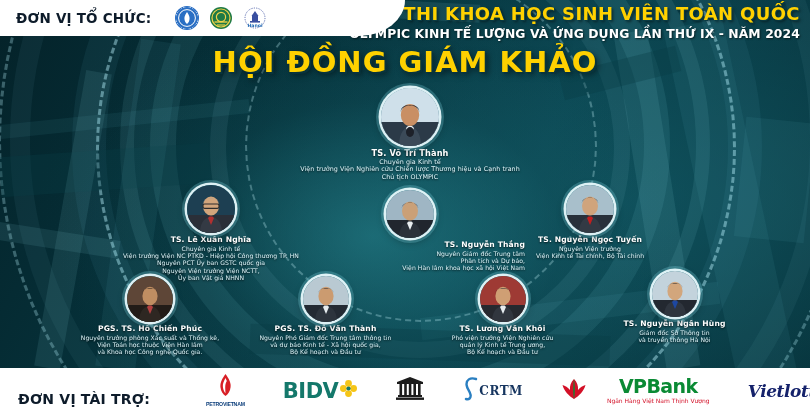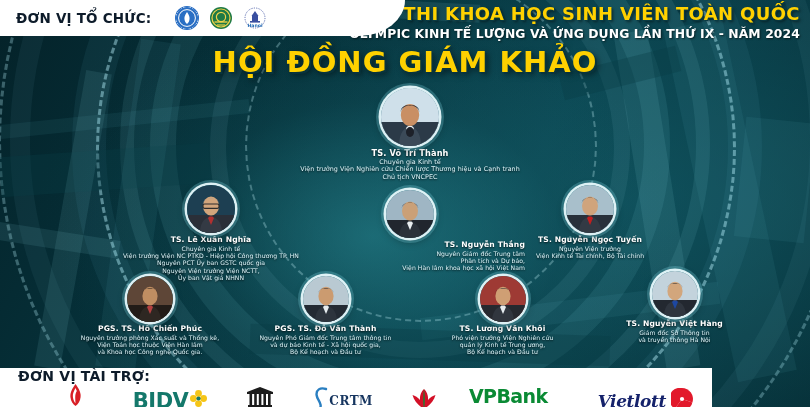--- a/index.html
+++ b/index.html
@@ -92,23 +92,23 @@
   .cap .rl{
     font-family:"DejaVu Sans", sans-serif;
     color:#dff6fb; font-size:6.1px; letter-spacing:.05px;
     text-shadow:0 1px 2px rgba(0,0,0,.75);
     white-space:nowrap;
   }
   .judge.big .cap .nm{font-size:8.2px;}
   .judge.big .cap .rl{font-size:6.4px;}
   
   .botbar{
-    position:absolute; left:0; bottom:0; width:712px; height:39px;
+    position:absolute; left:0; bottom:0; width:810px; height:39px;
     background:#ffffff; z-index:20;
-    display:flex; align-items:flex-start;flex-direction:column;
+    display:flex; align-items:flex-end;
   }
   .botbar .label{
     font-weight:bold; font-size:14px; color:#0d1b2a; margin-left:18px;
     font-family:"DejaVu Sans", sans-serif; letter-spacing:.2px;
     white-space:nowrap;
   }
   .sponsors{
     display:flex; align-items:center; gap:38px; margin-left:56px;
   }
   .sp{display:flex; align-items:center; justify-content:center;}
@@ -200,21 +200,21 @@
           <ellipse cx="29" cy="27" rx="9.2" ry="11" fill="#c98f64"></ellipse>
           <path d="M19.6 25 C19.6 15 38.4 15 38.4 25 C38.4 20 36 17 29 17 C22 17 19.6 20 19.6 25 Z" fill="#20232b"></path>
           <ellipse cx="29" cy="44" rx="4" ry="5" fill="#1d2129"></ellipse>
         </svg>
       </div>
     </div>
     <div class="cap">
       <div class="nm">TS. Võ Trí Thành</div>
       <div class="rl">Chuyên gia Kinh tế</div>
       <div class="rl">Viện trưởng Viện Nghiên cứu Chiến lược Thương hiệu và Cạnh tranh</div>
-      <div class="rl">Chủ tịch VNCPEC</div>
+      <div class="rl">Chủ tịch OLYMPIC</div>
     </div>
   </div>
 
   <div class="judge" style="left:96px;top:185px;width:230px;">
     <div class="photo" style="width:48px;height:48px;">
       <div class="bg">
         <svg width="48" height="48" viewBox="0 0 48 48">
           <rect width="48" height="48" fill="#1d3f52"></rect>
           <rect y="30" width="48" height="18" fill="#2a2f38"></rect>
           <path d="M13 48 C13 36 19 32 24 32 C29 32 35 36 35 48 Z" fill="#343a44"></path>
@@ -346,21 +346,21 @@
           <rect width="46" height="46" fill="#c3d3dc"></rect>
           <rect y="29" width="46" height="17" fill="#232830"></rect>
           <path d="M12 46 C12 34 18 30 23 30 C28 30 34 34 34 46 Z" fill="#2f353e"></path>
           <path d="M20 31 L23 38 L26 31 L24.6 29.6 H21.4 Z" fill="#1d47a0"></path>
           <ellipse cx="23" cy="20" rx="7.6" ry="9.2" fill="#d2a67c"></ellipse>
           <path d="M15.2 18.2 C15.2 10 30.8 10 30.8 18.2 C30.8 14.4 28.4 12.4 23 12.4 C17.6 12.4 15.2 14.4 15.2 18.2 Z" fill="#1f2228"></path>
         </svg>
       </div>
     </div>
     <div class="cap">
-      <div class="nm">TS. Nguyễn Việt Hàng</div>
+      <div class="nm">TS. Nguyễn Ngân Hùng</div>
       <div class="rl">Giám đốc Sở Thông tin</div>
       <div class="rl">và truyền thông Hà Nội</div>
     </div>
   </div>
 
   <div class="botbar">
     <span class="label">ĐƠN VỊ TÀI TRỢ:</span>
     <span class="sponsors">
 
       <span class="sp" style="flex-direction:column;">

